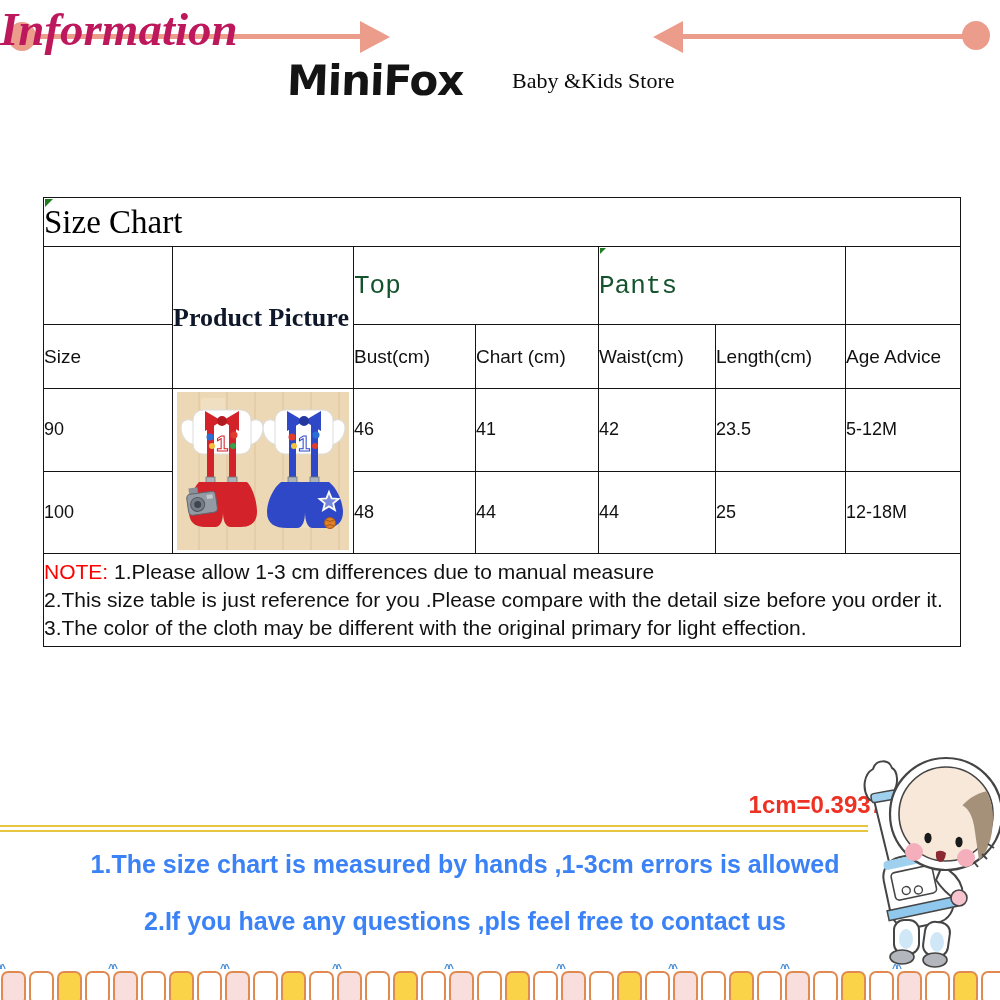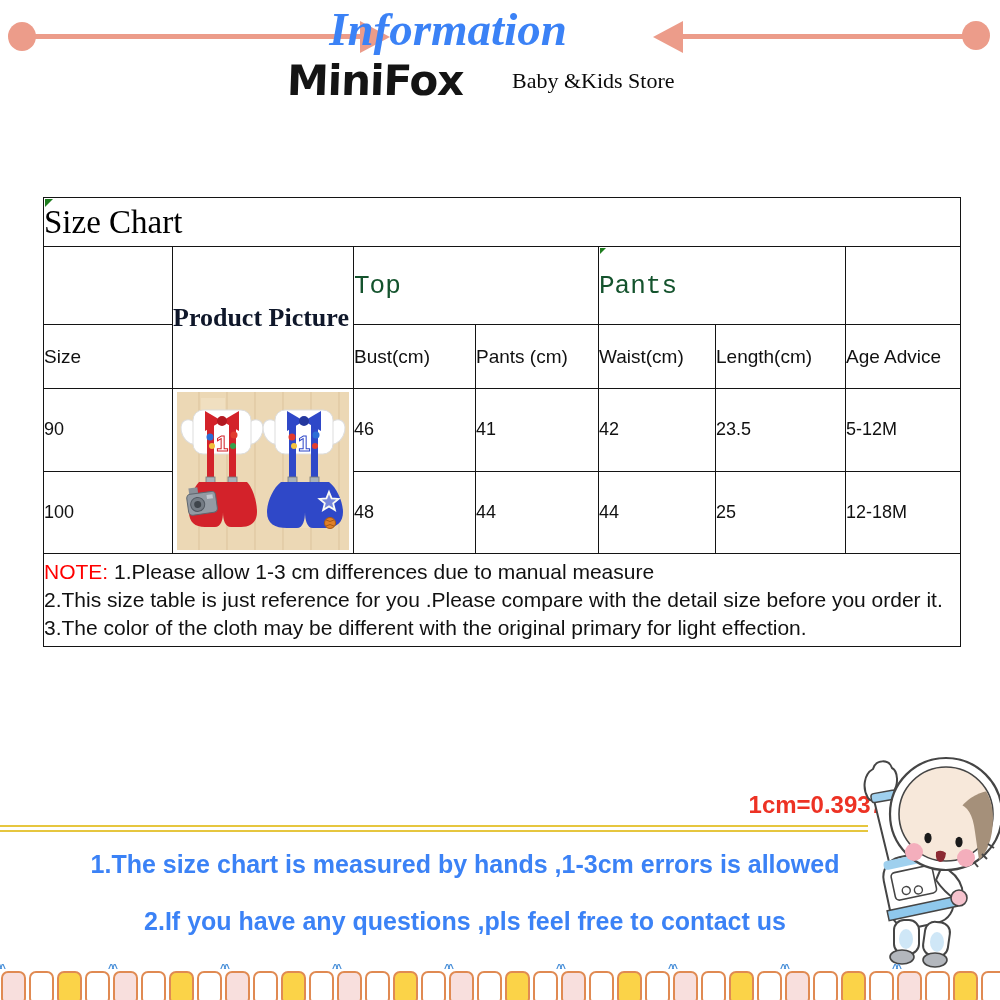--- a/index.html
+++ b/index.html
@@ -7,23 +7,23 @@
         font-family:"Liberation Sans",sans-serif;color:#111;}
   .abs{position:absolute;}
 
   
   .dot{width:28px;height:29px;border-radius:50%;background:#ec9c8a;}
   .hline{height:5px;background:#ec9c8a;}
   .arrow-right{width:0;height:0;border-top:16px solid transparent;border-bottom:16px solid transparent;
                border-left:30px solid #ec9c8a;}
   .arrow-left{width:0;height:0;border-top:16px solid transparent;border-bottom:16px solid transparent;
               border-right:30px solid #ec9c8a;}
-  .page-title{left:0;top:2px;width:896px;text-align:center;
+  .page-title{left:0;top:2px;width:896px;text-align:left;
               font-family:"Liberation Serif",serif;font-style:italic;font-weight:bold;
-              font-size:47px;color:#3b82f6;}
+              font-size:47px;color:#be185d;}
   .brand{left:287px;top:56px;font-family:"DejaVu Sans",sans-serif;font-weight:bold;
          font-size:42px;letter-spacing:-1px;transform:skewX(-2deg);color:#141414;}
   .brand-sub{left:512px;top:68px;font-family:"Liberation Serif",serif;font-size:22px;color:#0a0a0a;}
 
   
   table.size-chart{position:absolute;left:43px;top:197px;border-collapse:collapse;table-layout:fixed;}
   table.size-chart td{border:1.5px solid #141414;text-align:left;vertical-align:middle;padding:0;}
   .t-title{font-family:"Liberation Serif",serif;font-size:33px;color:#000;}
   .t-group{font-family:Liberation Mono, monospace;font-size:26px;color:#14532d;}
   .t-pp{font-family:Liberation Serif, serif;font-weight:bold;font-size:26px;color:#0f172a;}
@@ -83,21 +83,21 @@
     <tr style="height:78px">
       <td></td>
       <td rowspan="2" class="t-pp">Product Picture</td>
       <td colspan="2" class="t-group">Top</td>
       <td colspan="2" class="t-group">Pants</td>
       <td></td>
     </tr>
     <tr style="height:64px">
       <td class="t-sub">Size</td>
       <td class="t-sub">Bust(cm)</td>
-      <td class="t-sub">Pants (cm)</td>
+      <td class="t-sub">Chart (cm)</td>
       <td class="t-sub">Waist(cm)</td>
       <td class="t-sub">Length(cm)</td>
       <td class="t-sub">Age Advice</td>
     </tr>
     <tr style="height:82px">
       <td class="t-num">90</td>
       <td rowspan="2" class="photo-cell">
 
         <svg width="172" height="158" viewBox="0 0 172 158" style="display:block;margin:3px auto;">
           <rect x="0" y="0" width="172" height="158" fill="#ecd8b5"></rect>

